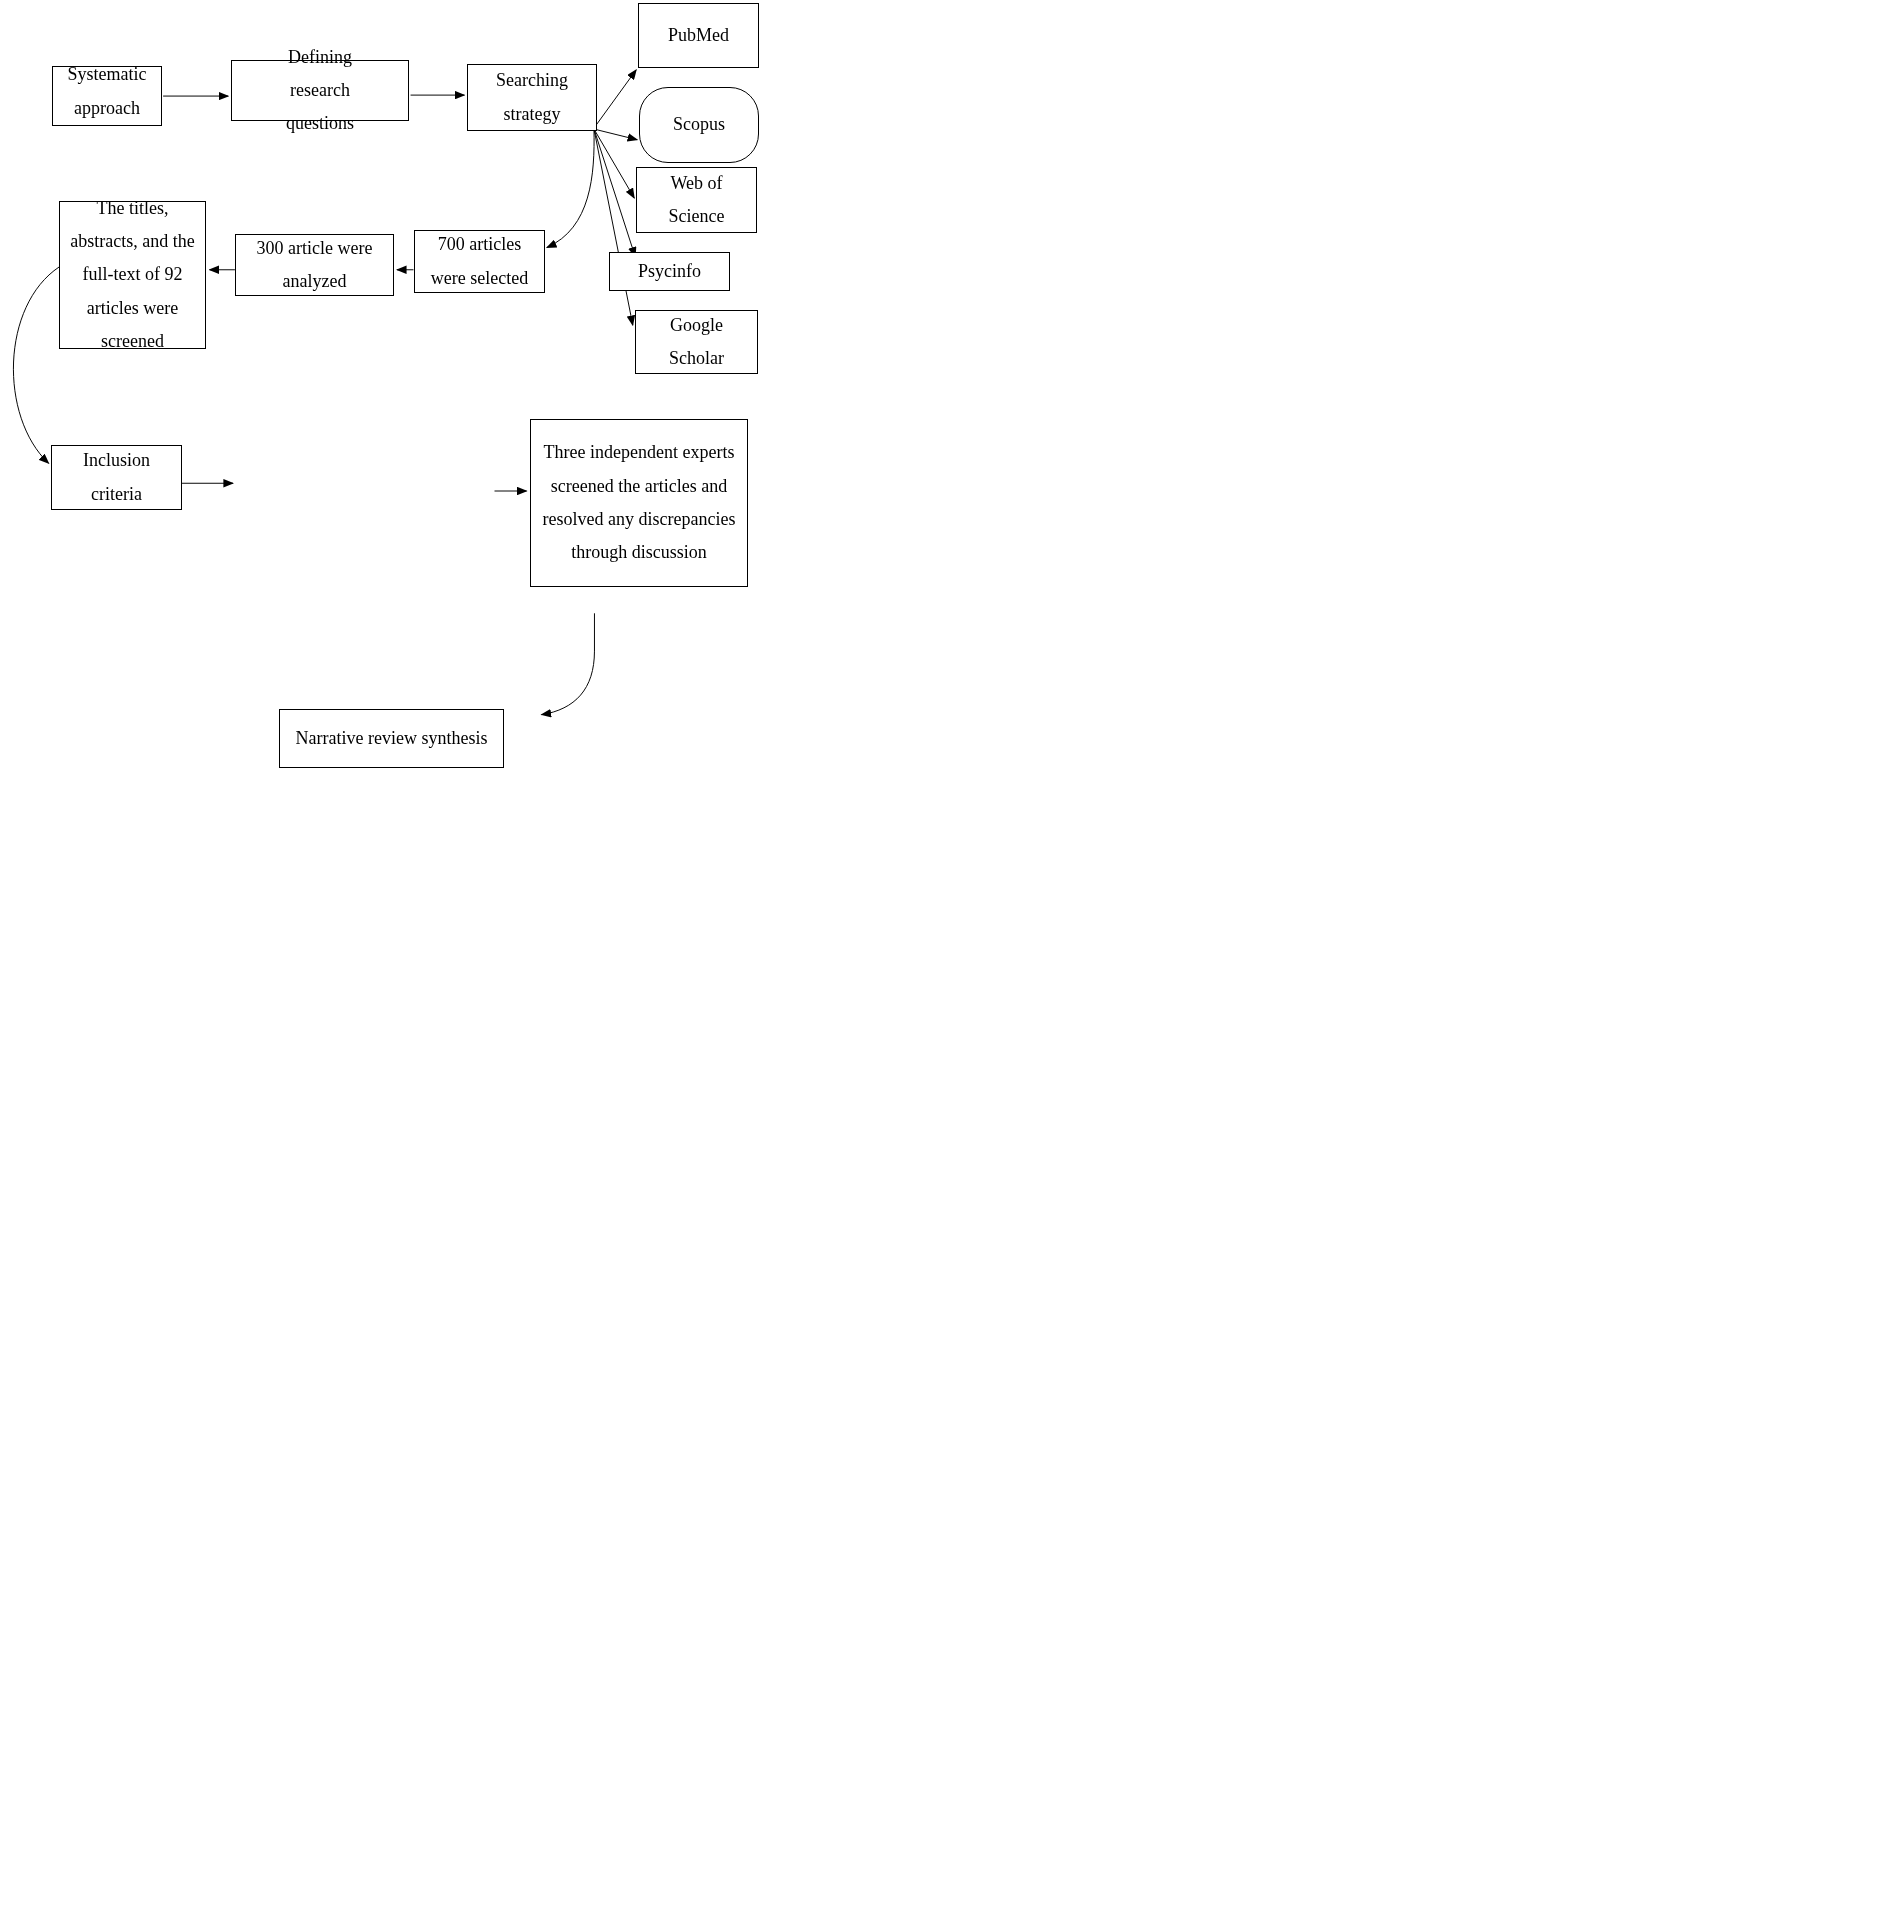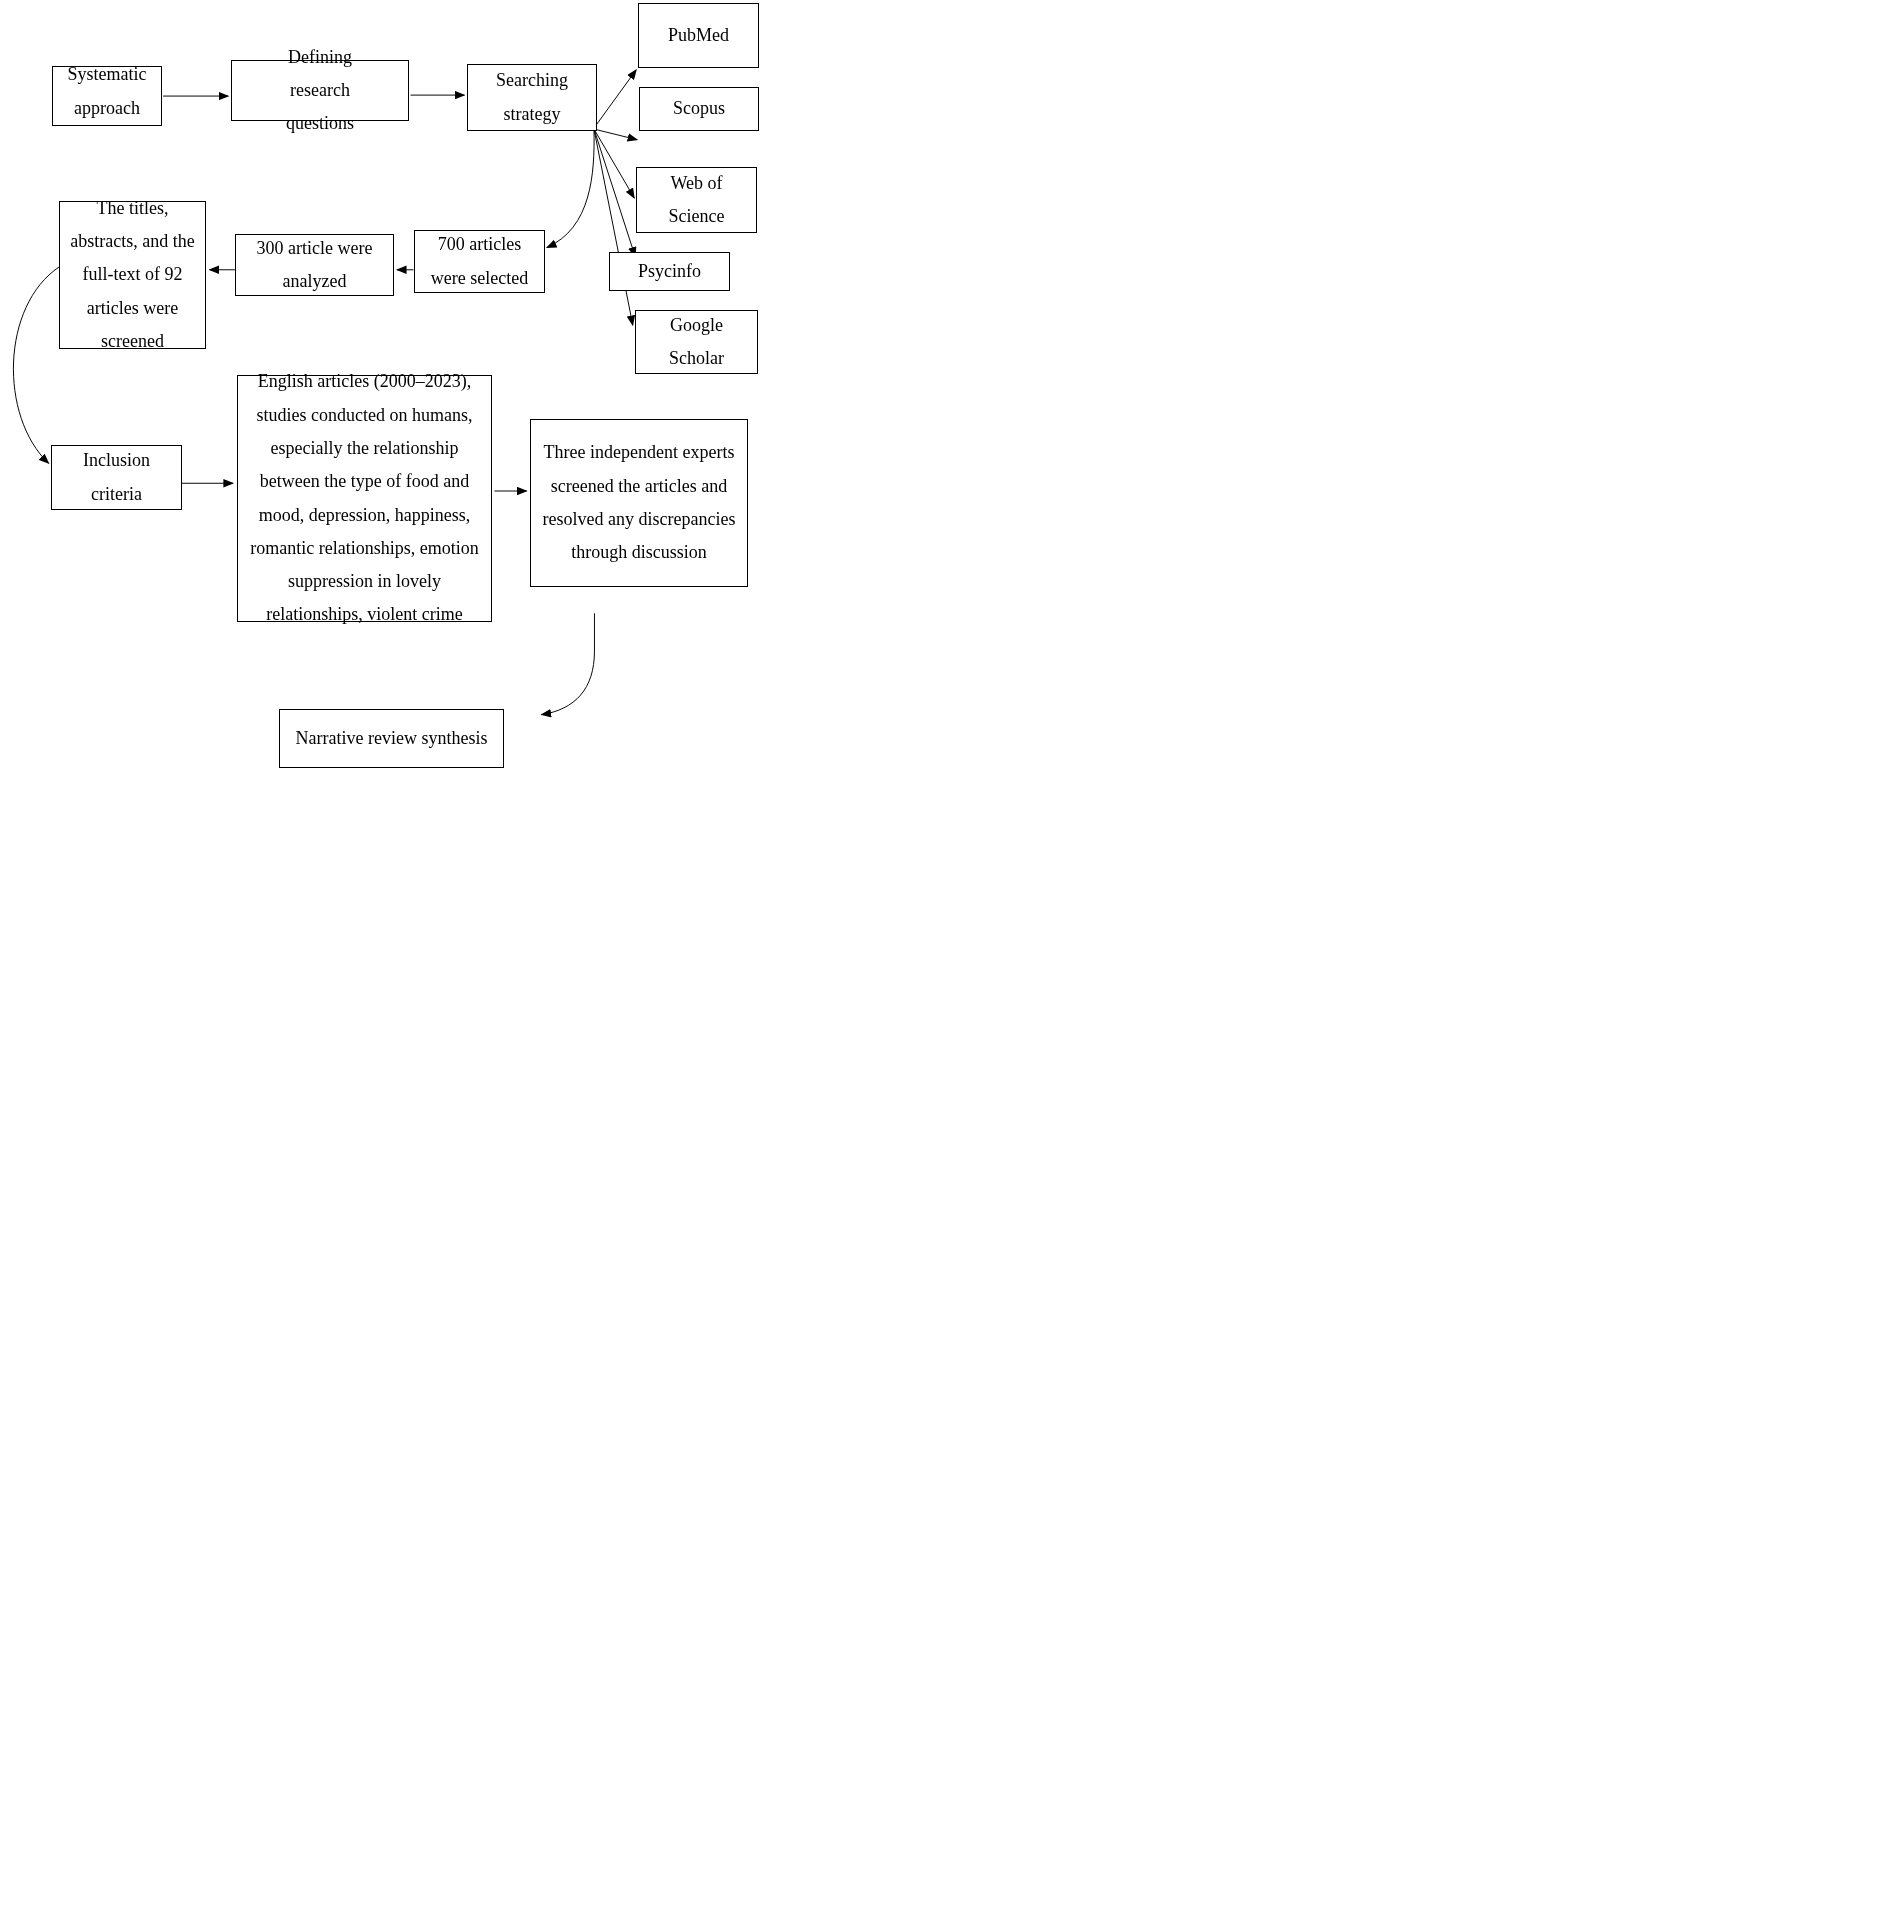--- a/index.html
+++ b/index.html
@@ -38,21 +38,21 @@
     justify-content: center;
     text-align: center;
     font-size: 18px;
     line-height: 1.85;
   }
   
   .n-sys      { left:  52px; top:  66px; width: 110px; height: 60px; padding: 0 5.8px; align-items: flex-end; }
   .n-def      { left:  231px; top:  60px; width: 178px; height: 61px; padding: 0 26px; }
   .n-search   { left:  467px; top:  64px; width: 130px; height: 67px; padding: 0 10.7px; }
   .n-pubmed   { left: 638px; top:    3.4px; width: 121px; height: 65px; padding: 0 19.4px; }
-  .n-scopus   { left: 639px; top:  87px; width: 120px; height: 44px; padding: 0 19.4px; }
+  .n-scopus   { left: 639px; top:  87px; width: 120px; height: 76px; padding: 0 19.4px; border-radius: 29px; }
   .n-wos      { left: 636px; top:  167px; width: 121px; height: 66px; padding: 0 19.4px; }
   .n-psy      { left: 609px; top:  252px; width: 121px; height:  39px; padding: 0 19.4px; }
   .n-google   { left: 635px; top:  310px; width: 123px; height: 64px; padding: 0 19.4px; }
   .n-700      { left:  414px; top:  230px; width: 131px; height: 63px; padding: 0 13.6px; }
   .n-300      { left:  235px; top:  234px; width: 159px; height: 62px; padding: 0  3.9px; }
   .n-titles   { left:  59px; top:  201px; width: 147px; height: 148px; padding: 0 7.8px; }
   .n-incl     { left:  51px; top:  445px; width: 131px; height: 65px; padding: 0 14.6px; }
   .n-big      { left:  237px; top:  375px; width: 255px; height: 247px; padding: 0 11.6px; }
   .n-exp      { left: 530px; top:  419px; width: 218px; height: 168px; padding: 0 9.7px; }
   .n-narr     { left:  279px; top: 709px; width: 225px; height: 59px; padding: 0 4.9px; }
@@ -132,23 +132,20 @@
   </div>
 
   <div class="node n-titles">
     <span>The titles, abstracts, and the full-text of 92 articles were screened</span>
   </div>
 
   <div class="node n-incl">
     <span>Inclusion criteria</span>
   </div>
 
-  <div class="node n-big">
-    <span>English articles (2000–2023), studies conducted on humans, especially the relationship between the type of food and mood, depression, happiness, romantic relationships, emotion suppression in lovely relationships, violent crime</span>
-  </div>
 
   <div class="node n-exp">
     <span>Three independent experts screened the articles and resolved any discrepancies through discussion</span>
   </div>
 
   <div class="node n-narr">
     <span>Narrative review synthesis</span>
   </div>
 
 </div>

